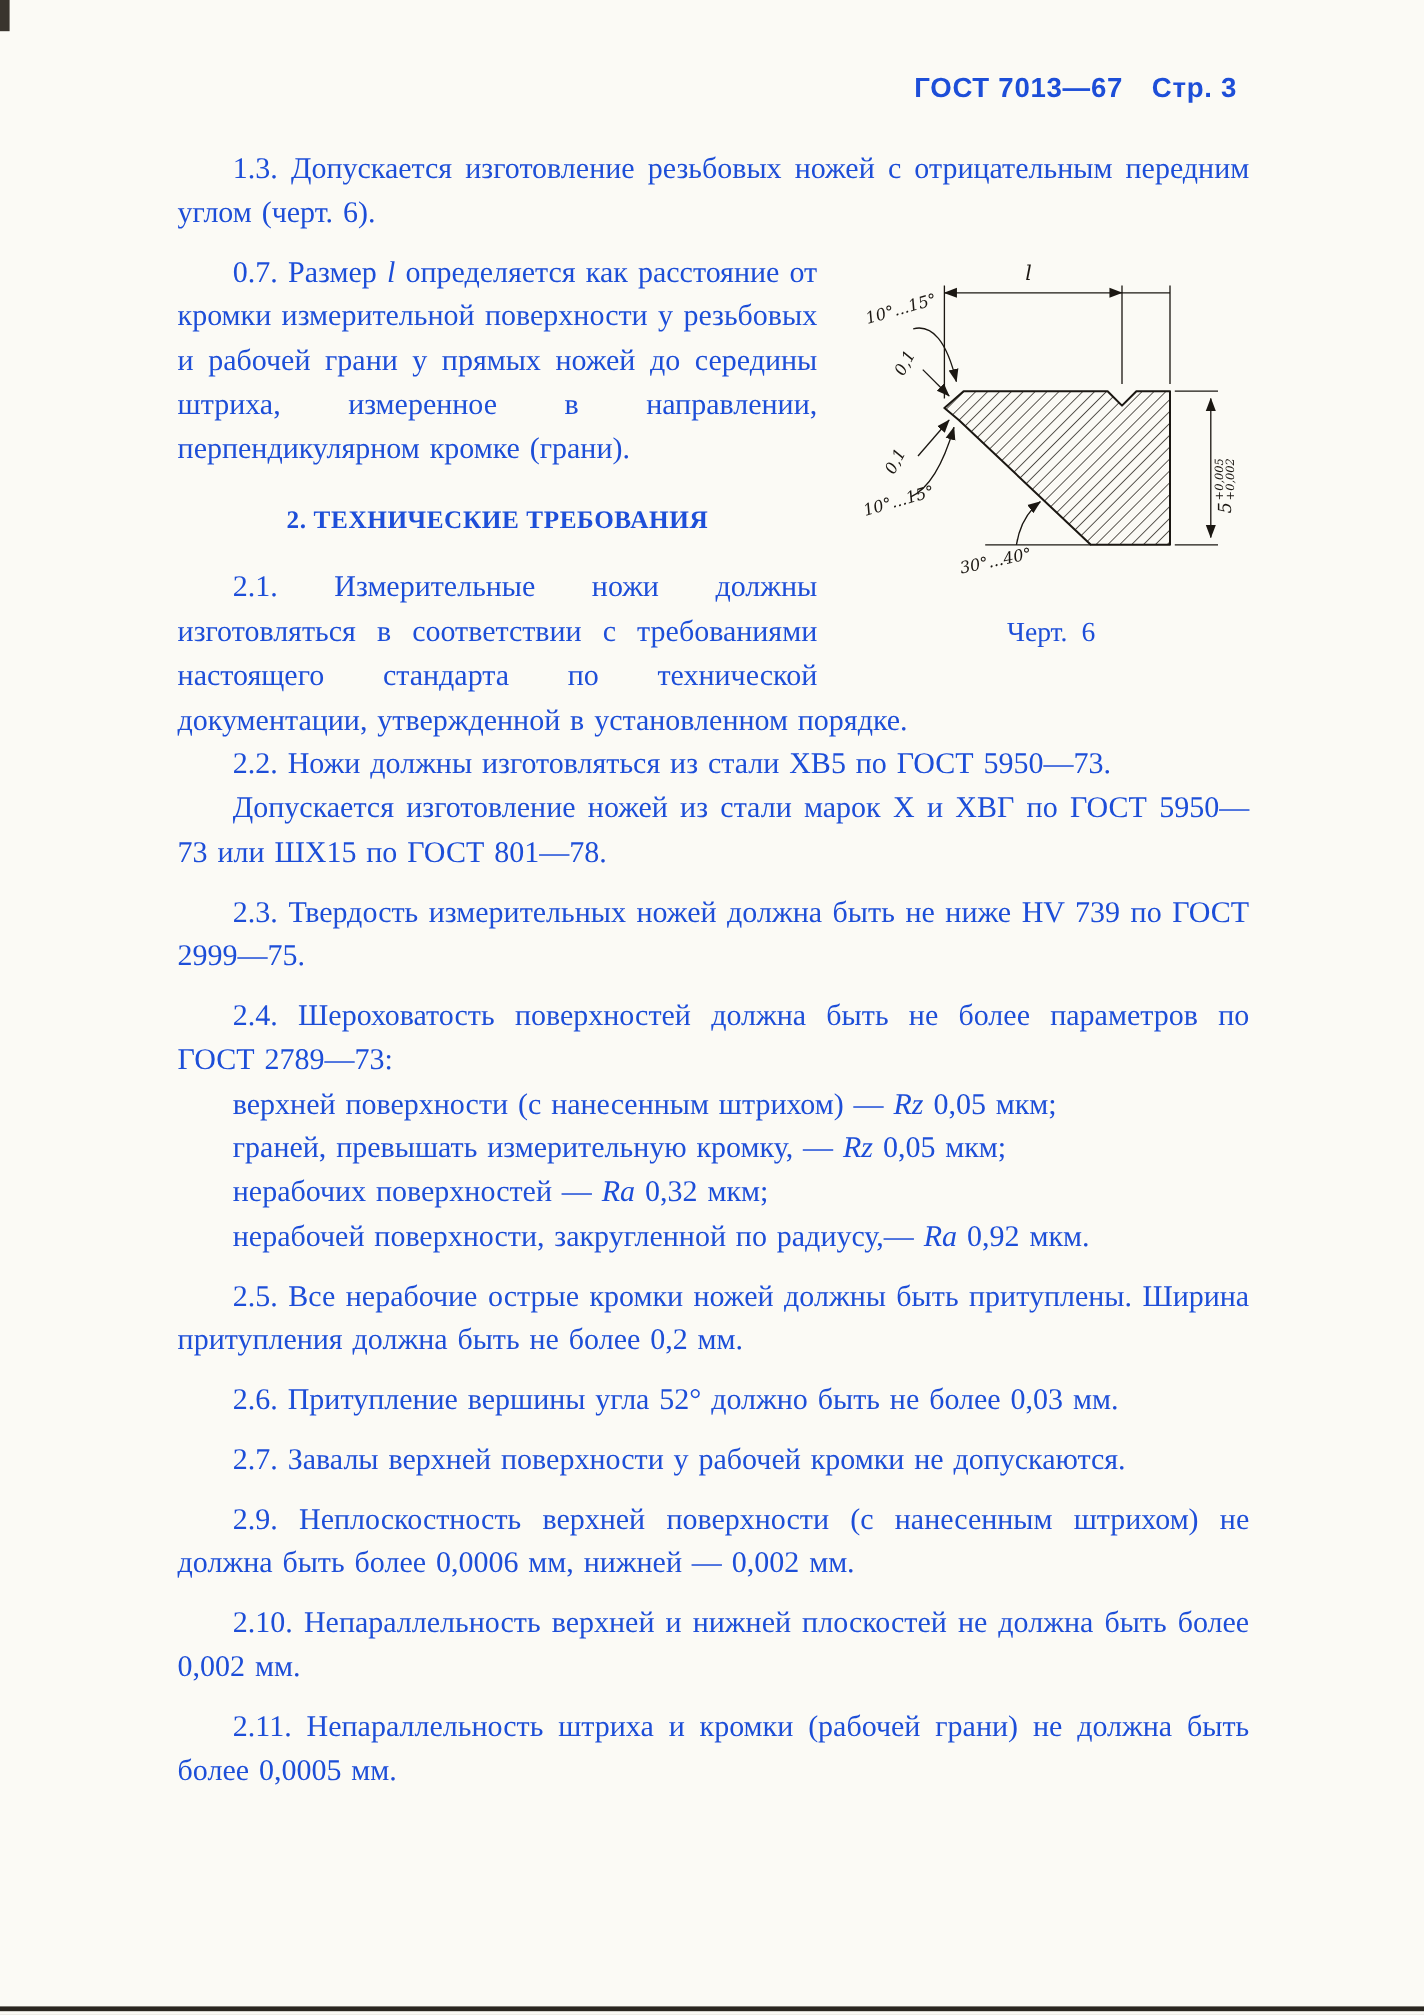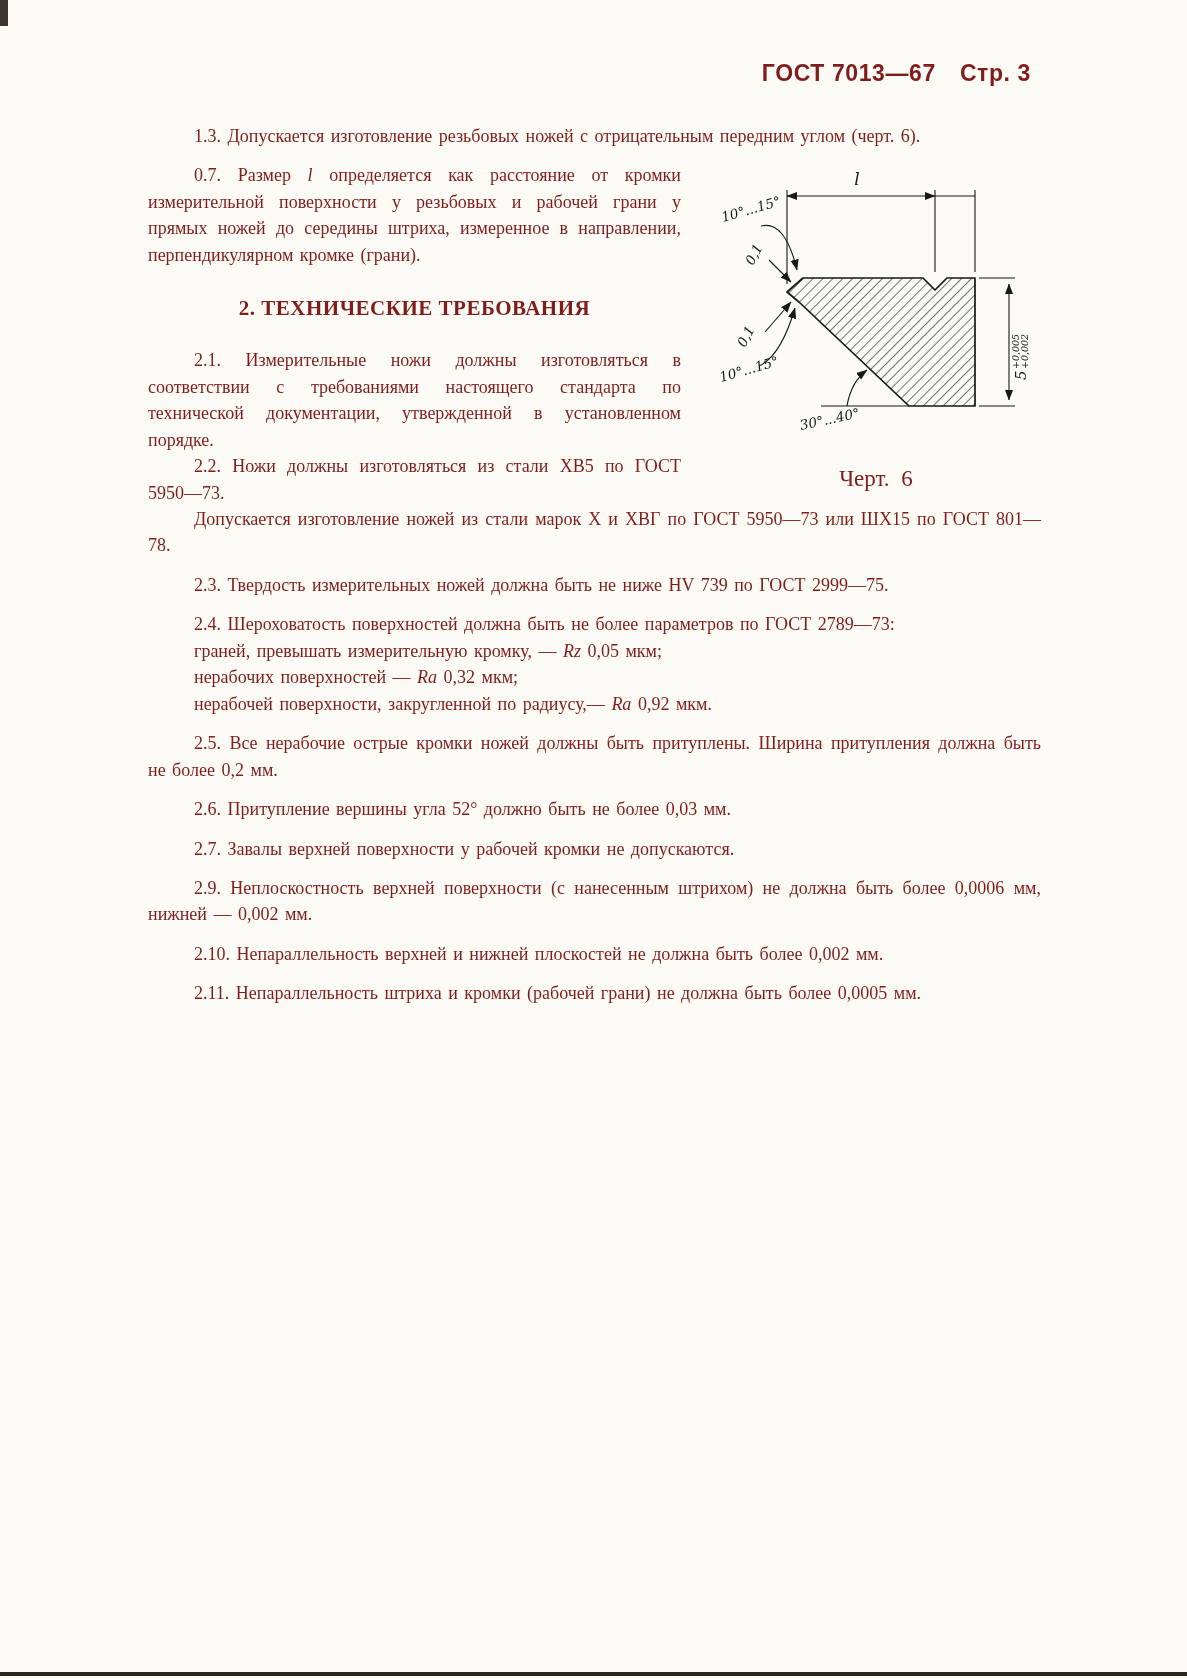--- a/index.html
+++ b/index.html
@@ -5,42 +5,42 @@
   html, body { margin: 0; padding: 0; background: #d8d5ce; }
   .page {
     position: relative;
     width: 1187px;
     min-height: 1679px;
     margin: 0 auto;
     background: #fbfaf5;
     box-sizing: border-box;
     padding: 54px 146px 60px 148px;
     font-family: "Liberation Serif", serif;
-    color: #7f1d1d;
+    color: #1d4ed8;
     overflow: hidden;
   }
   .scan-edge-bottom {
     position: absolute; left: 0; right: 0; bottom: 3px; height: 4px;
     background: #2a2620;
   }
   .scan-edge-corner {
     position: absolute; left: 0; top: 0; width: 8px; height: 26px;
     background: #3a352e;
   }
   .doc-header {
     text-align: right;
     font-family: "Liberation Sans", sans-serif;
     font-weight: bold;
     font-size: 23px;
     letter-spacing: 0.6px;
     margin: 6px 10px 36px 0;
   }
   .doc-header .hdr-page { margin-left: 24px; }
   .para {
-    font-size: 18px;
+    font-size: 25px;
     line-height: 1.47;
     text-align: justify;
     text-indent: 46px;
     margin: 0 0 13px 0;
     word-spacing: 2px;
   }
   .para.tight { margin-bottom: 0; }
   .section-heading {
     font-family: Liberation Serif, serif;
     font-weight: bold;
@@ -132,20 +132,21 @@
 
   <h2 class="section-heading">2. ТЕХНИЧЕСКИЕ ТРЕБОВАНИЯ</h2>
 
   <p class="para tight">2.1. Измерительные ножи должны изготовляться в соответствии с требованиями настоящего стандарта по технической документации, утвержденной в установленном порядке.</p>
   <p class="para tight">2.2. Ножи должны изготовляться из стали ХВ5 по ГОСТ 5950—73.</p>
   <p class="para">Допускается изготовление ножей из стали марок Х и ХВГ по ГОСТ 5950—73 или ШХ15 по ГОСТ 801—78.</p>
 
   <p class="para">2.3. Твердость измерительных ножей должна быть не ниже HV 739 по ГОСТ 2999—75.</p>
 
   <p class="para tight">2.4. Шероховатость поверхностей должна быть не более параметров по ГОСТ 2789—73:</p>
+  <p class="para tight"><span>верхней поверхности (с нанесенным штрихом) — </span><span class="sym">Rz</span><span> 0,05 мкм;</span></p>
   <p class="para tight"><span>граней, превышать измерительную кромку, — </span><span class="sym">Rz</span><span> 0,05 мкм;</span></p>
   <p class="para tight"><span>нерабочих поверхностей — </span><span class="sym">Ra</span><span> 0,32 мкм;</span></p>
   <p class="para"><span>нерабочей поверхности, закругленной по радиусу,— </span><span class="sym">Ra</span><span> 0,92 мкм.</span></p>
 
   <p class="para">2.5. Все нерабочие острые кромки ножей должны быть притуплены. Ширина притупления должна быть не более 0,2 мм.</p>
   <p class="para">2.6. Притупление вершины угла 52° должно быть не более 0,03 мм.</p>
   <p class="para">2.7. Завалы верхней поверхности у рабочей кромки не допускаются.</p>
   <p class="para">2.9. Неплоскостность верхней поверхности (с нанесенным штрихом) не должна быть более 0,0006 мм, нижней — 0,002 мм.</p>
   <p class="para">2.10. Непараллельность верхней и нижней плоскостей не должна быть более 0,002 мм.</p>
   <p class="para">2.11. Непараллельность штриха и кромки (рабочей грани) не должна быть более 0,0005 мм.</p>

